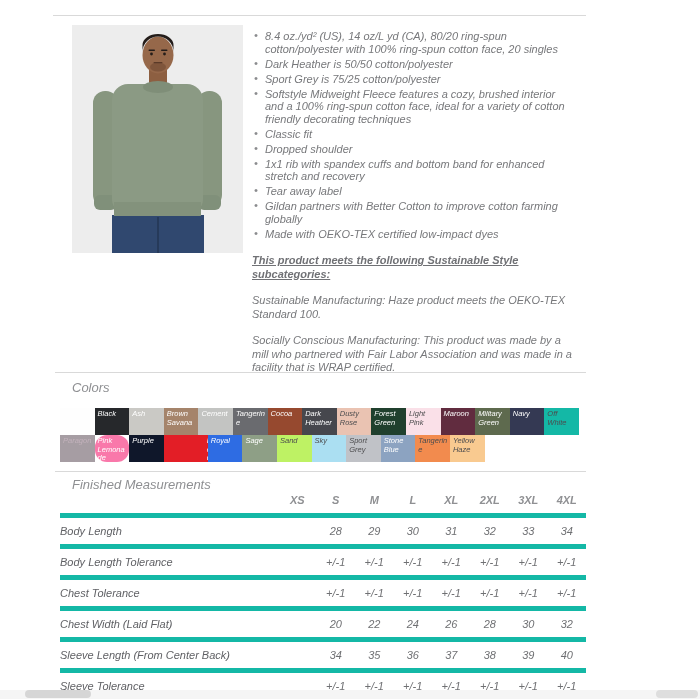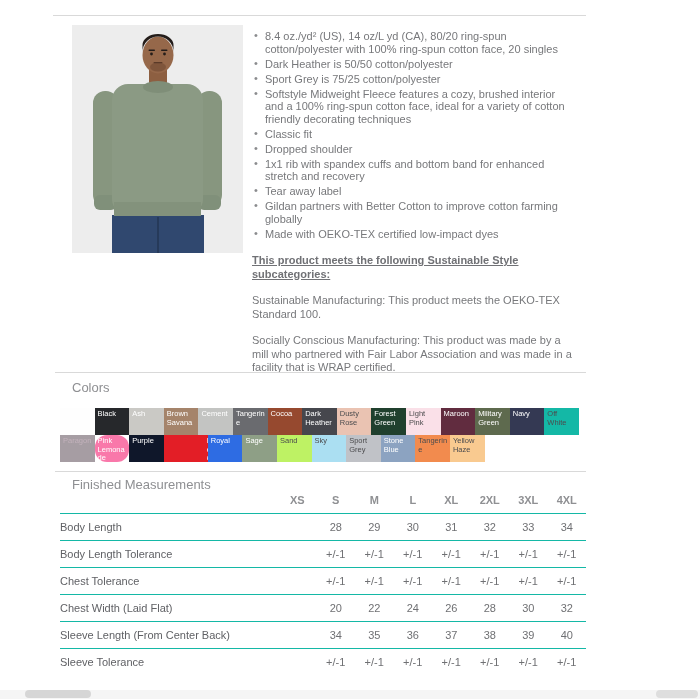--- a/index.html
+++ b/index.html
@@ -1,17 +1,17 @@
 <!DOCTYPE html>
 <html><head>
 <meta charset="utf-8">
 <style>
   html,body{margin:0;padding:0;background:#ffffff;}
   body{width:700px;height:700px;font-family:"Liberation Sans",sans-serif;-webkit-font-smoothing:antialiased;}
-  .page{position:relative;width:700px;height:700px;background:#fff;overflow:hidden;}
+  .page{position:relative;width:700px;height:700px;background:#fff;overflow:hidden;font-style:italic;}
 
   .hr{position:absolute;height:1px;background:#d9d9d9;}
   .hr-top{left:53px;top:15px;width:533px;}
   .hr-colors{left:55px;top:372px;width:531px;}
   .hr-meas{left:55px;top:471px;width:531px;}
 
   
   .photo{position:absolute;left:72px;top:25px;width:171px;height:228px;background:#ededed;overflow:hidden;}
   .photo svg{display:block;}
 
@@ -30,21 +30,21 @@
   .meas-title{top:477px;}
   .swatches{position:absolute;left:60px;top:408px;width:520px;}
   .swatch-row{display:flex;}
   .swatch{width:34.6px;height:27px;box-sizing:border-box;padding:2px 1px 0 3px;font-size:7.5px;line-height:8.5px;overflow:hidden;word-wrap:break-word;}
 
   
   .meas-table-wrap{position:absolute;left:60px;top:492px;width:526px;}
   table.meas{border-collapse:collapse;table-layout:fixed;width:100%;font-size:11px;color:#6f7073;}
   table.meas th{font-weight:bold;color:#8f9093;padding:2px 0 7px 0;text-align:center;}
   table.meas th.label-col{text-align:left;width:218px;}
-  table.meas td{padding:7px 0;border-top:1px solid #14b8a6;text-align:center;}
+  table.meas td{padding:7px 0;border-top:5px solid #14b8a6;text-align:center;}
   table.meas td.label{text-align:left;color:#606165;}
 
   
   .scroll-track{position:absolute;left:0;bottom:1px;width:700px;height:9px;background:#f5f5f5;}
   .scroll-thumb{position:absolute;left:25px;bottom:2px;width:66px;height:8px;background:#d6d6d6;border-radius:4px;}
   .scroll-right{position:absolute;right:2px;bottom:2px;width:42px;height:8px;background:#dedede;border-radius:4px;}
 </style>
 </head>
 <body>
 
@@ -91,21 +91,21 @@
         <li>Classic fit</li>
         <li>Dropped shoulder</li>
         <li>1x1 rib with spandex cuffs and bottom band for enhanced stretch and recovery</li>
         <li>Tear away label</li>
       </ul>
     <ul class="bullets group2" id="bullets2">
         <li>Gildan partners with Better Cotton to improve cotton farming globally</li>
         <li>Made with OEKO-TEX certified low-impact dyes</li>
       </ul>
     <div class="sus-heading">This product meets the following Sustainable Style subcategories:</div>
-    <div class="para">Sustainable Manufacturing: This product meets the OEKO-TEX Standard 100.</div>
+    <div class="para">Sustainable Manufacturing: Haze product meets the OEKO-TEX Standard 100.</div>
     <div class="para">Socially Conscious Manufacturing: This product was made by a mill who partnered with Fair Labor Association and was made in a facility that is WRAP certified.</div>
   </div>
 
   <div class="hr hr-colors"></div>
   <div class="section-title colors-title">Colors</div>
   <div class="swatches">
     <div class="swatch-row" id="swatch-row-1">
         <div class="swatch" style="background: rgb(254, 254, 254); color: rgb(254, 254, 254);">White</div>
         <div class="swatch" style="background: rgb(38, 40, 43); color: rgb(255, 255, 255);">Black</div>
         <div class="swatch" style="background: rgb(202, 201, 197); color: rgb(255, 255, 255);">Ash</div>

